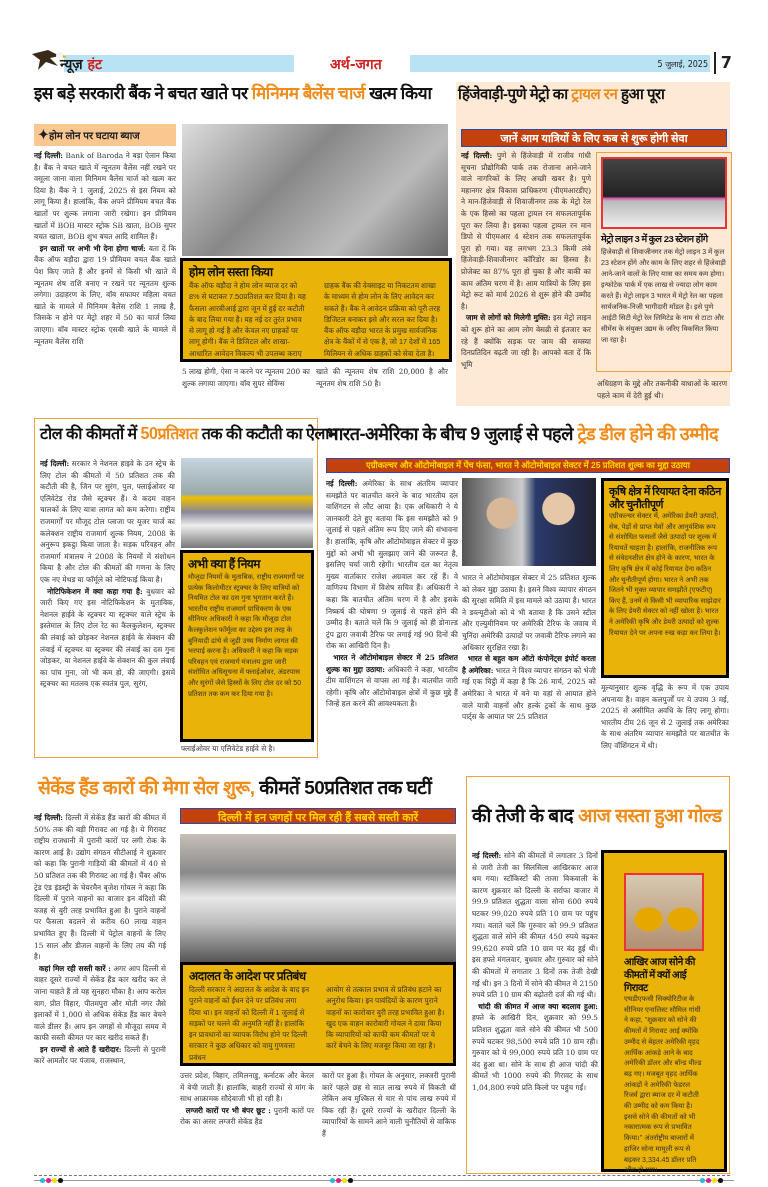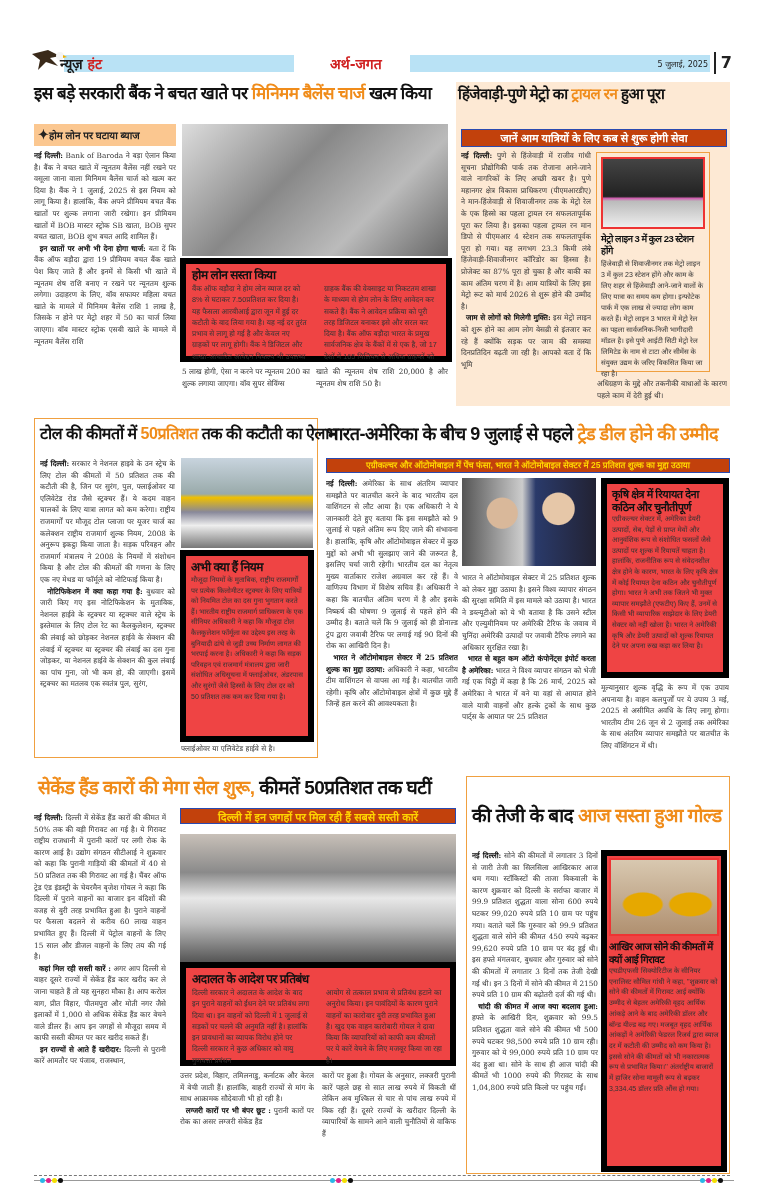--- a/index.html
+++ b/index.html
@@ -11,21 +11,21 @@
 .brand{position:absolute;left:30px;top:2px;font-weight:bold;font-size:14px;color:#1a1a1a}
 .brand .red{color:#d02020}
 .section{position:absolute;left:300px;top:2px;font-weight:bold;font-size:14px;color:#d02020}
 .date{position:absolute;right:24px;top:6px;font-size:8px;color:#222}
 .pageno{position:absolute;right:0;top:0;width:18px;height:22px;border-left:2px solid #222;font-weight:bold;font-size:16px;text-align:right;line-height:22px}
 h1,h2,h3{font-family:"Liberation Sans",sans-serif;font-weight:bold;letter-spacing:-0.5px}
 .hl{font-size:17px;line-height:20px;color:#111;white-space:nowrap}
 .or{color:#f08c1a}
 .body{font-family:"DejaVu Serif",serif;font-size:7.3px;line-height:11.6px;color:#333;text-align:justify;overflow:hidden}
 .body b{color:#111}
-.box{background:#ef4444;border:6px solid #000000}
+.box{background:#eab308;border:3px solid #000000}
 .box h3{font-size:12px;line-height:15px;color:#111}
 .box .t{font-family:"Liberation Sans",sans-serif;font-size:7.3px;line-height:11.3px;color:#333;overflow:hidden}
 .blue{background:#c2410c;color:#fff;font-family:"Liberation Sans",sans-serif;font-weight:bold;text-align:center;font-size:11px;border:1px solid #2a4ab0}
 .blue.y{color:#ffd400;font-size:8.5px}
 .photo{overflow:hidden}
 .rule{position:absolute;height:0;border-top:1px dashed #777}
 .dots{position:absolute;display:flex;gap:1px}
 .dots i{width:5px;height:5px;border-radius:50%;display:block}
 </style>
 </head>
@@ -56,21 +56,21 @@
     <div class="t" style="flex:1;height:78px">ग्राहक बैंक की वेबसाइट या निकटतम शाखा के माध्यम से होम लोन के लिए आवेदन कर सकते हैं। बैंक ने आवेदन प्रक्रिया को पूरी तरह डिजिटल बनाकर इसे और सरल कर दिया है। बैंक ऑफ बड़ौदा भारत के प्रमुख सार्वजनिक क्षेत्र के बैंकों में से एक है, जो 17 देशों में 165 मिलियन से अधिक ग्राहकों को सेवा देता है।</div>
   </div>
 </div>
 <div class="abs body" style="left:182px;top:366px;width:128px;height:24px">5 लाख होगी, ऐसा न करने पर न्यूनतम 200 का शुल्क लगाया जाएगा। बॉब सुपर सेविंग्स</div>
 <div class="abs body" style="left:316px;top:366px;width:132px;height:24px">खाते की न्यूनतम शेष राशि 20,000 है और न्यूनतम शेष राशि 50 है।</div>
 
 <div class="abs" style="left:456px;top:82px;width:274px;height:324px;background:#fde9d4"></div>
 <h1 class="abs hl" style="left:458px;top:84px;font-size:15px"><span>हिंजेवाड़ी-पुणे मेट्रो का </span><span class="or">ट्रायल रन</span><span> हुआ पूरा</span></h1>
 <div class="abs blue" style="left:461px;top:129px;width:266px;height:18px;line-height:16px">जानें आम यात्रियों के लिए कब से शुरू होगी सेवा</div>
 <div class="abs body" style="left:461px;top:150px;width:130px;height:240px"><b>नई दिल्ली:</b><span> पुणे से हिंजेवाड़ी में राजीव गांधी सूचना प्रौद्योगिकी पार्क तक रोजाना आने-जाने वाले नागरिकों के लिए अच्छी खबर है। पुणे महानगर क्षेत्र विकास प्राधिकरण (पीएमआरडीए) ने मान-हिंजेवाड़ी से शिवाजीनगर तक के मेट्रो रेल के एक हिस्से का पहला ट्रायल रन सफलतापूर्वक पूरा कर लिया है। इसका पहला ट्रायल रन मान डिपो से पीएमआर 4 स्टेशन तक सफलतापूर्वक पूरा हो गया। यह लगभग 23.3 किमी लंबे हिंजेवाड़ी-शिवाजीनगर कॉरिडोर का हिस्सा है। प्रोजेक्ट का 87% पूरा हो चुका है और बाकी का काम अंतिम चरण में है। आम यात्रियों के लिए इस मेट्रो रूट को मार्च 2026 से शुरू होने की उम्मीद है।</span><br>&nbsp;&nbsp;<b>जाम से लोगों को मिलेगी मुक्ति:</b><span> इस मेट्रो लाइन को शुरू होने का आम लोग बेसब्री से इंतजार कर रहे हैं क्योंकि सड़क पर जाम की समस्या दिनप्रतिदिन बढ़ती जा रही है। आपको बता दें कि भूमि</span></div>
-<div class="abs" style="left:596px;top:152px;width:114px;height:220px;border:1px solid #f0a040;background:#fde9d4">
+<div class="abs" style="left:596px;top:152px;width:136px;height:220px;border:1px solid #f0a040;background:#fde9d4">
   <div class="photo" style="margin:4px;height:72px;border:2px solid #e33;background:linear-gradient(180deg,#444 0%,#222 55%,#d060b0 58%,#bbb 62%,#eee 100%)"></div>
   <h3 style="font-size:9.5px;line-height:12px;padding:0 4px;color:#111">मेट्रो लाइन 3 में कुल 23 स्टेशन होंगे</h3>
   <div style="font-family:'Liberation Sans',sans-serif;font-size:7px;line-height:11px;padding:1px 4px;height:120px;overflow:hidden;color:#333">हिंजेवाड़ी से शिवाजीनगर तक मेट्रो लाइन 3 में कुल 23 स्टेशन होंगे और काम के लिए शहर से हिंजेवाड़ी आने-जाने वालों के लिए यात्रा का समय कम होगा। इन्फोटेक पार्क में एक लाख से ज्यादा लोग काम करते हैं। मेट्रो लाइन 3 भारत में मेट्रो रेल का पहला सार्वजनिक-निजी भागीदारी मॉडल है। इसे पुणे आईटी सिटी मेट्रो रेल लिमिटेड के नाम से टाटा और सीमेंस के संयुक्त उद्यम के जरिए विकसित किया जा रहा है।</div>
 </div>
 <div class="abs body" style="left:597px;top:378px;width:130px;height:24px">अधिग्रहण के मुद्दे और तकनीकी बाधाओं के कारण पहले काम में देरी हुई थी।</div>
 
 <div class="abs" style="left:34px;top:418px;width:284px;height:340px;border:1px solid #f0a040"></div>
 <h1 class="abs hl" style="left:40px;top:424px;font-size:16px"><span>टोल की कीमतों में </span><span class="or">50प्रतिशत</span><span> तक की कटौती का ऐलान</span></h1>
 <div class="abs body" style="left:40px;top:458px;width:135px;height:296px"><b>नई दिल्ली:</b><span> सरकार ने नेशनल हाइवे के उन स्ट्रेच के लिए टोल की कीमतों में 50 प्रतिशत तक की कटौती की है, जिन पर सुरंग, पुल, फ्लाईओवर या एलिवेटेड रोड जैसे स्ट्रक्चर हैं। ये कदम वाहन चालकों के लिए यात्रा लागत को कम करेगा। राष्ट्रीय राजमार्गों पर मौजूद टोल प्लाजा पर यूजर चार्ज का कलेक्शन राष्ट्रीय राजमार्ग शुल्क नियम, 2008 के अनुरूप इकट्ठा किया जाता है। सड़क परिवहन और राजमार्ग मंत्रालय ने 2008 के नियमों में संशोधन किया है और टोल की कीमतों की गणना के लिए एक नए मेथड या फॉर्मूले को नोटिफाई किया है।</span><br>&nbsp;&nbsp;<b>नोटिफिकेशन में क्या कहा गया है:</b><span> बुधवार को जारी किए गए इस नोटिफिकेशन के मुताबिक, नेशनल हाईवे के स्ट्रक्चर या स्ट्रक्चर वाले स्ट्रेच के इस्तेमाल के लिए टोल रेट का कैलकुलेशन, स्ट्रक्चर की लंबाई को छोड़कर नेशनल हाईवे के सेक्शन की लंबाई में स्ट्रक्चर या स्ट्रक्चर की लंबाई का दस गुना जोड़कर, या नेशनल हाईवे के सेक्शन की कुल लंबाई का पांच गुना, जो भी कम हो, की जाएगी। इसमें स्ट्रक्चर का मतलब एक स्वतंत्र पुल, सुरंग,</span></div>
 <div class="abs photo" style="left:181px;top:458px;width:132px;height:90px;background:linear-gradient(180deg,#c8d4de 0%,#9aa 40%,#f0c000 44%,#889 60%,#eee 75%,#777 100%)"></div>
@@ -101,21 +101,21 @@
     <div class="t" style="flex:1;height:80px">दिल्ली सरकार ने अदालत के आदेश के बाद इन पुराने वाहनों को ईंधन देने पर प्रतिबंध लगा दिया था। इन वाहनों को दिल्ली में 1 जुलाई से सड़कों पर चलने की अनुमति नहीं है। हालांकि इन प्रावधानों का व्यापक विरोध होने पर दिल्ली सरकार ने कुछ अधिकार को वायु गुणवत्ता प्रबंधन</div>
     <div class="t" style="flex:1;height:80px">आयोग से तत्काल प्रभाव से प्रतिबंध हटाने का अनुरोध किया। इन पाबंदियों के कारण पुराने वाहनों का कारोबार बुरी तरह प्रभावित हुआ है। खुद एक वाहन कारोबारी गोयल ने दावा किया कि व्यापारियों को काफी कम कीमतों पर ये कारें बेचने के लिए मजबूर किया जा रहा है।</div>
   </div>
 </div>
 <div class="abs body" style="left:180px;top:1070px;width:134px;height:104px"><span>उत्तर प्रदेश, बिहार, तमिलनाडु, कर्नाटक और केरल में बेची जाती हैं। हालांकि, बाहरी राज्यों से मांग के साथ आक्रामक सौदेबाजी भी हो रही है।</span><br>&nbsp;&nbsp;<b>लग्जरी कारों पर भी बंपर छूट :</b><span> पुरानी कारों पर रोक का असर लग्जरी सेकेंड हैंड</span></div>
 <div class="abs body" style="left:322px;top:1070px;width:134px;height:104px">कारों पर हुआ है। गोयल के अनुसार, लक्जरी पुरानी कारें पहले छह से सात लाख रुपये में बिकती थीं लेकिन अब मुश्किल से चार से पांच लाख रुपये में बिक रही हैं। दूसरे राज्यों के खरीदार दिल्ली के व्यापारियों के सामने आने वाली चुनौतियों से वाकिफ हैं</div>
 
 <div class="abs" style="left:466px;top:776px;width:264px;height:398px;border:1px solid #f0a040"></div>
 <h1 class="abs hl" style="left:472px;top:780px;font-size:19px;line-height:24px"><br><span>की तेजी के बाद </span><span class="or">आज सस्ता हुआ गोल्ड</span></h1>
 <div class="abs body" style="left:472px;top:850px;width:126px;height:322px"><b>नई दिल्ली:</b><span> सोने की कीमतों में लगातार 3 दिनों से जारी तेजी का सिलसिला आखिरकार आज थम गया। स्टॉकिस्टों की ताजा बिकवाली के कारण शुक्रवार को दिल्ली के सर्राफा बाजार में 99.9 प्रतिशत शुद्धता वाला सोना 600 रुपये घटकर 99,020 रुपये प्रति 10 ग्राम पर पहुंच गया। बताते चलें कि गुरुवार को 99.9 प्रतिशत शुद्धता वाले सोने की कीमत 450 रुपये बढ़कर 99,620 रुपये प्रति 10 ग्राम पर बंद हुई थी। इस हफ्ते मंगलवार, बुधवार और गुरुवार को सोने की कीमतों में लगातार 3 दिनों तक तेजी देखी गई थी। इन 3 दिनों में सोने की कीमत में 2150 रुपये प्रति 10 ग्राम की बढ़ोतरी दर्ज की गई थी।</span><br>&nbsp;&nbsp;<b>चांदी की कीमत में आज क्या बदलाव हुआ:</b><span> हफ्ते के आखिरी दिन, शुक्रवार को 99.5 प्रतिशत शुद्धता वाले सोने की कीमत भी 500 रुपये घटकर 98,500 रुपये प्रति 10 ग्राम रही। गुरुवार को ये 99,000 रुपये प्रति 10 ग्राम पर बंद हुआ था। सोने के साथ ही आज चांदी की कीमतें भी 1000 रुपये की गिरावट के साथ 1,04,800 रुपये प्रति किलो पर पहुंच गईं।</span></div>
-<div class="abs box" style="left:601px;top:850px;width:126px;height:322px;padding:2px">
+<div class="abs box" style="left:601px;top:850px;width:126px;height:322px;padding:20px">
   <div class="photo" style="height:78px;border:2px solid #e33;background:radial-gradient(ellipse at 30% 60%,#e6a800 0 18%,transparent 20%),radial-gradient(ellipse at 75% 60%,#e6a800 0 18%,transparent 20%),linear-gradient(180deg,#d8c8b0,#b09070)"></div>
   <h3 style="font-size:10px;line-height:13px;margin-top:4px">आखिर आज सोने की कीमतों में क्यों आई गिरावट</h3>
   <div class="t" style="height:200px;font-size:7px;line-height:10.7px">एचडीएफसी सिक्योरिटीज के सीनियर एनालिस्ट सौमिल गांधी ने कहा, ''शुक्रवार को सोने की कीमतों में गिरावट आई क्योंकि उम्मीद से बेहतर अमेरिकी वृहद आर्थिक आंकड़े आने के बाद अमेरिकी डॉलर और बॉन्ड यील्ड बढ़ गए। मजबूत वृहद आर्थिक आंकड़ों ने अमेरिकी फेडरल रिजर्व द्वारा ब्याज दर में कटौती की उम्मीद को कम किया है। इससे सोने की कीमतों को भी नकारात्मक रूप से प्रभावित किया।'' अंतर्राष्ट्रीय बाजारों में हाजिर सोना मामूली रूप से बढ़कर 3,334.45 डॉलर प्रति औंस हो गया।</div>
 </div>
 
 <div class="rule" style="left:34px;top:1175px;width:696px"></div>
 <div class="abs" style="left:34px;top:1180px;width:700px;height:1px;background:#999"></div>
 <div class="dots" style="left:40px;top:1178px">
     <i style="background:#2bb7e8"></i>
     <i style="background:#e0208a"></i>

